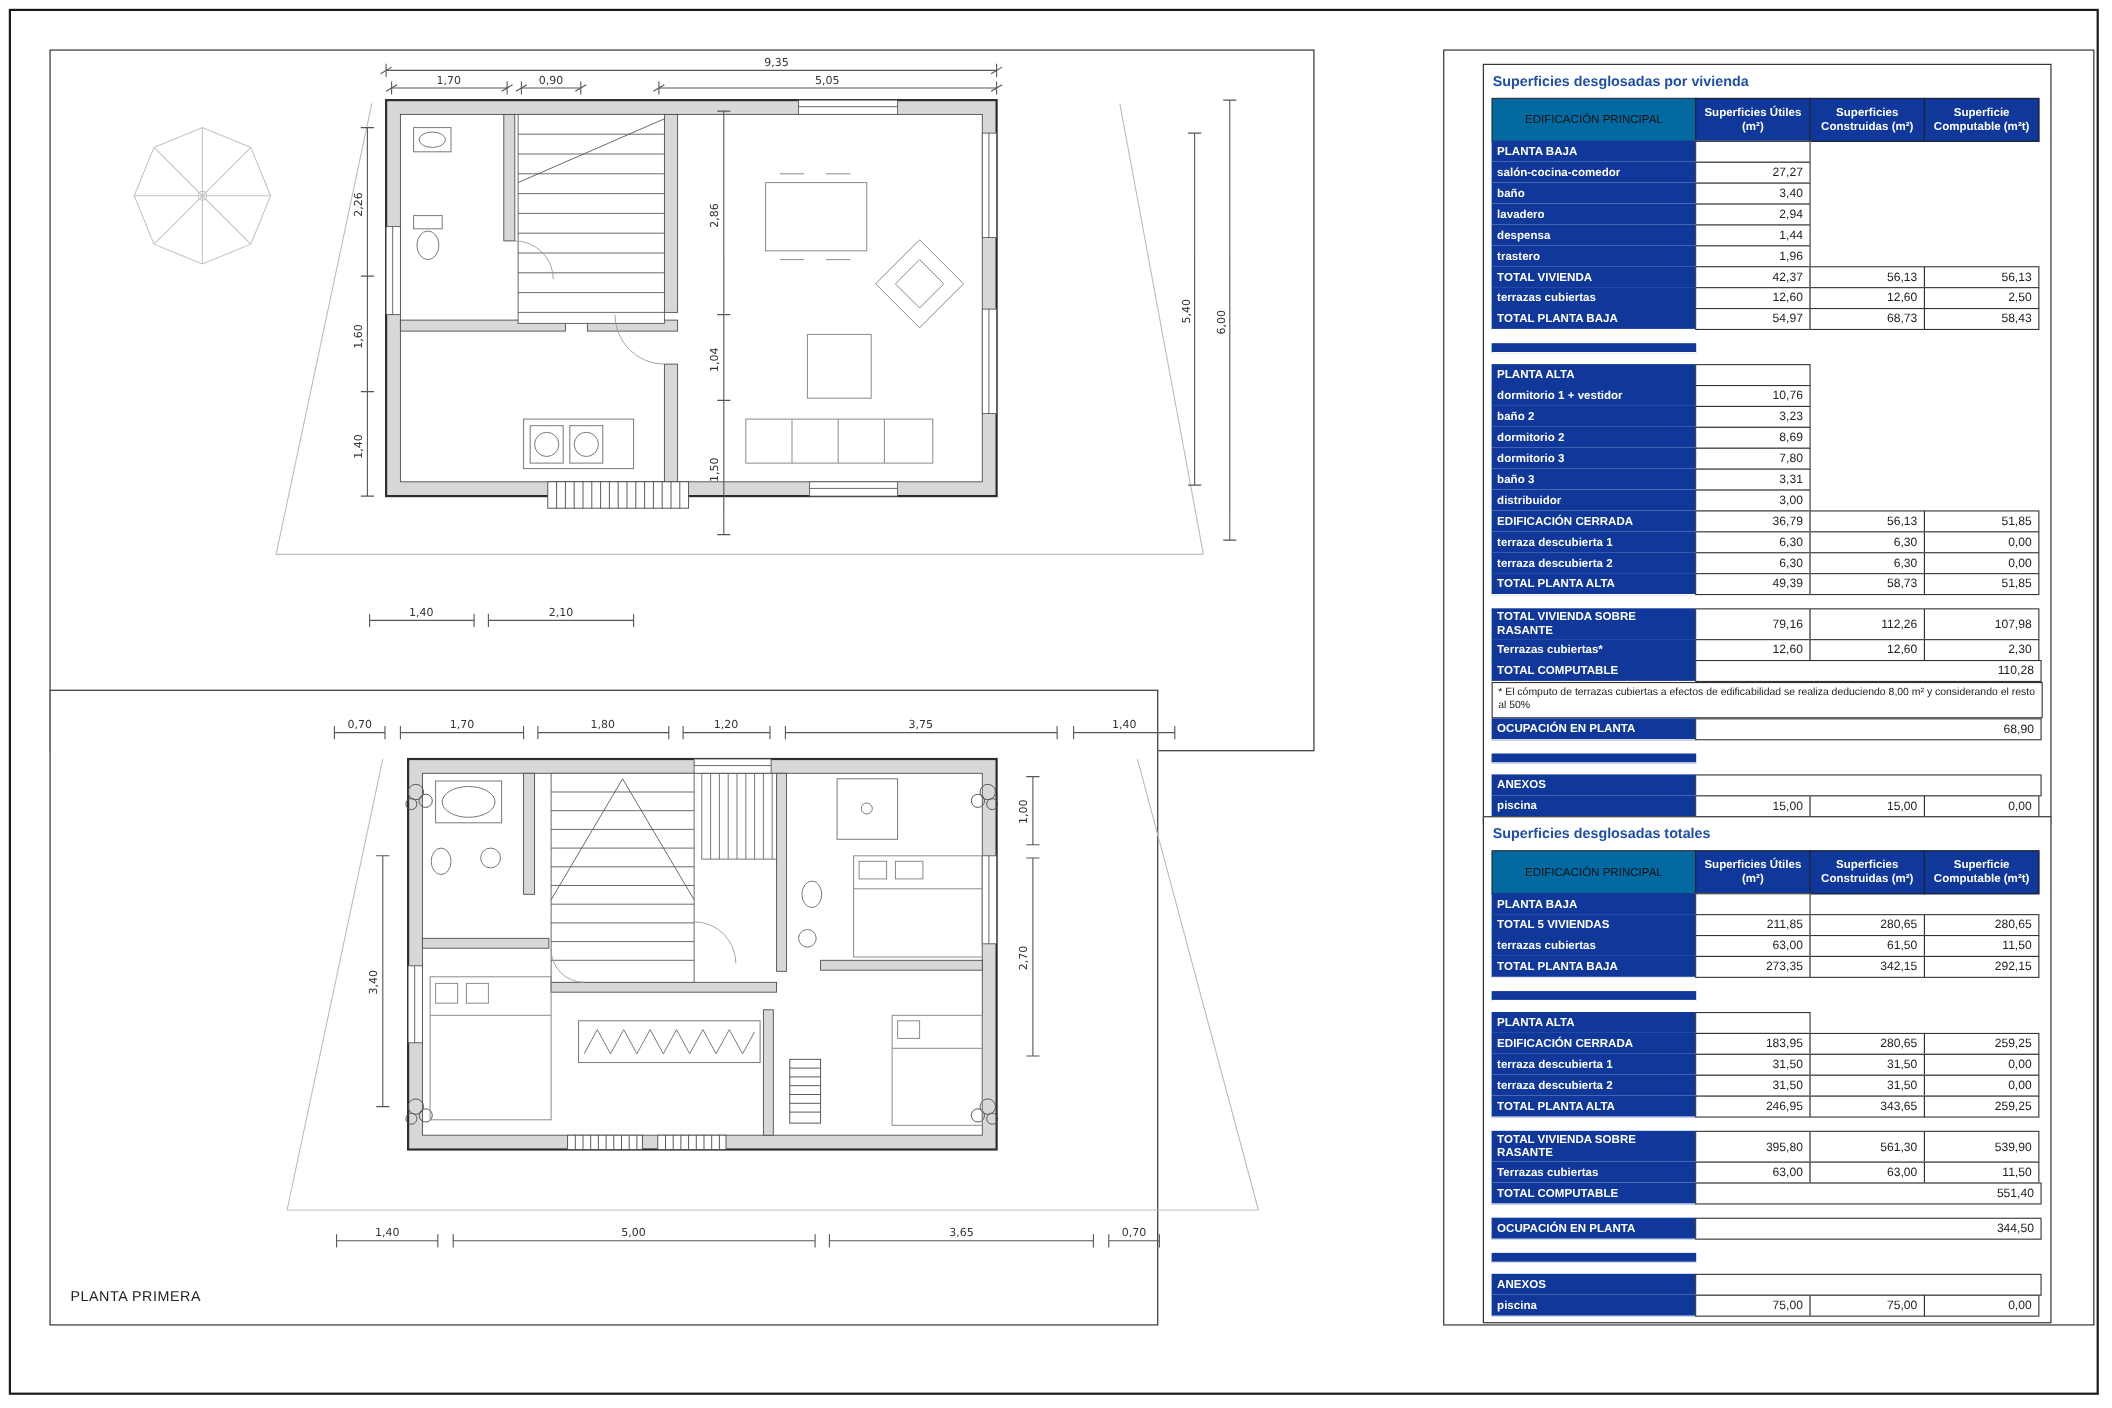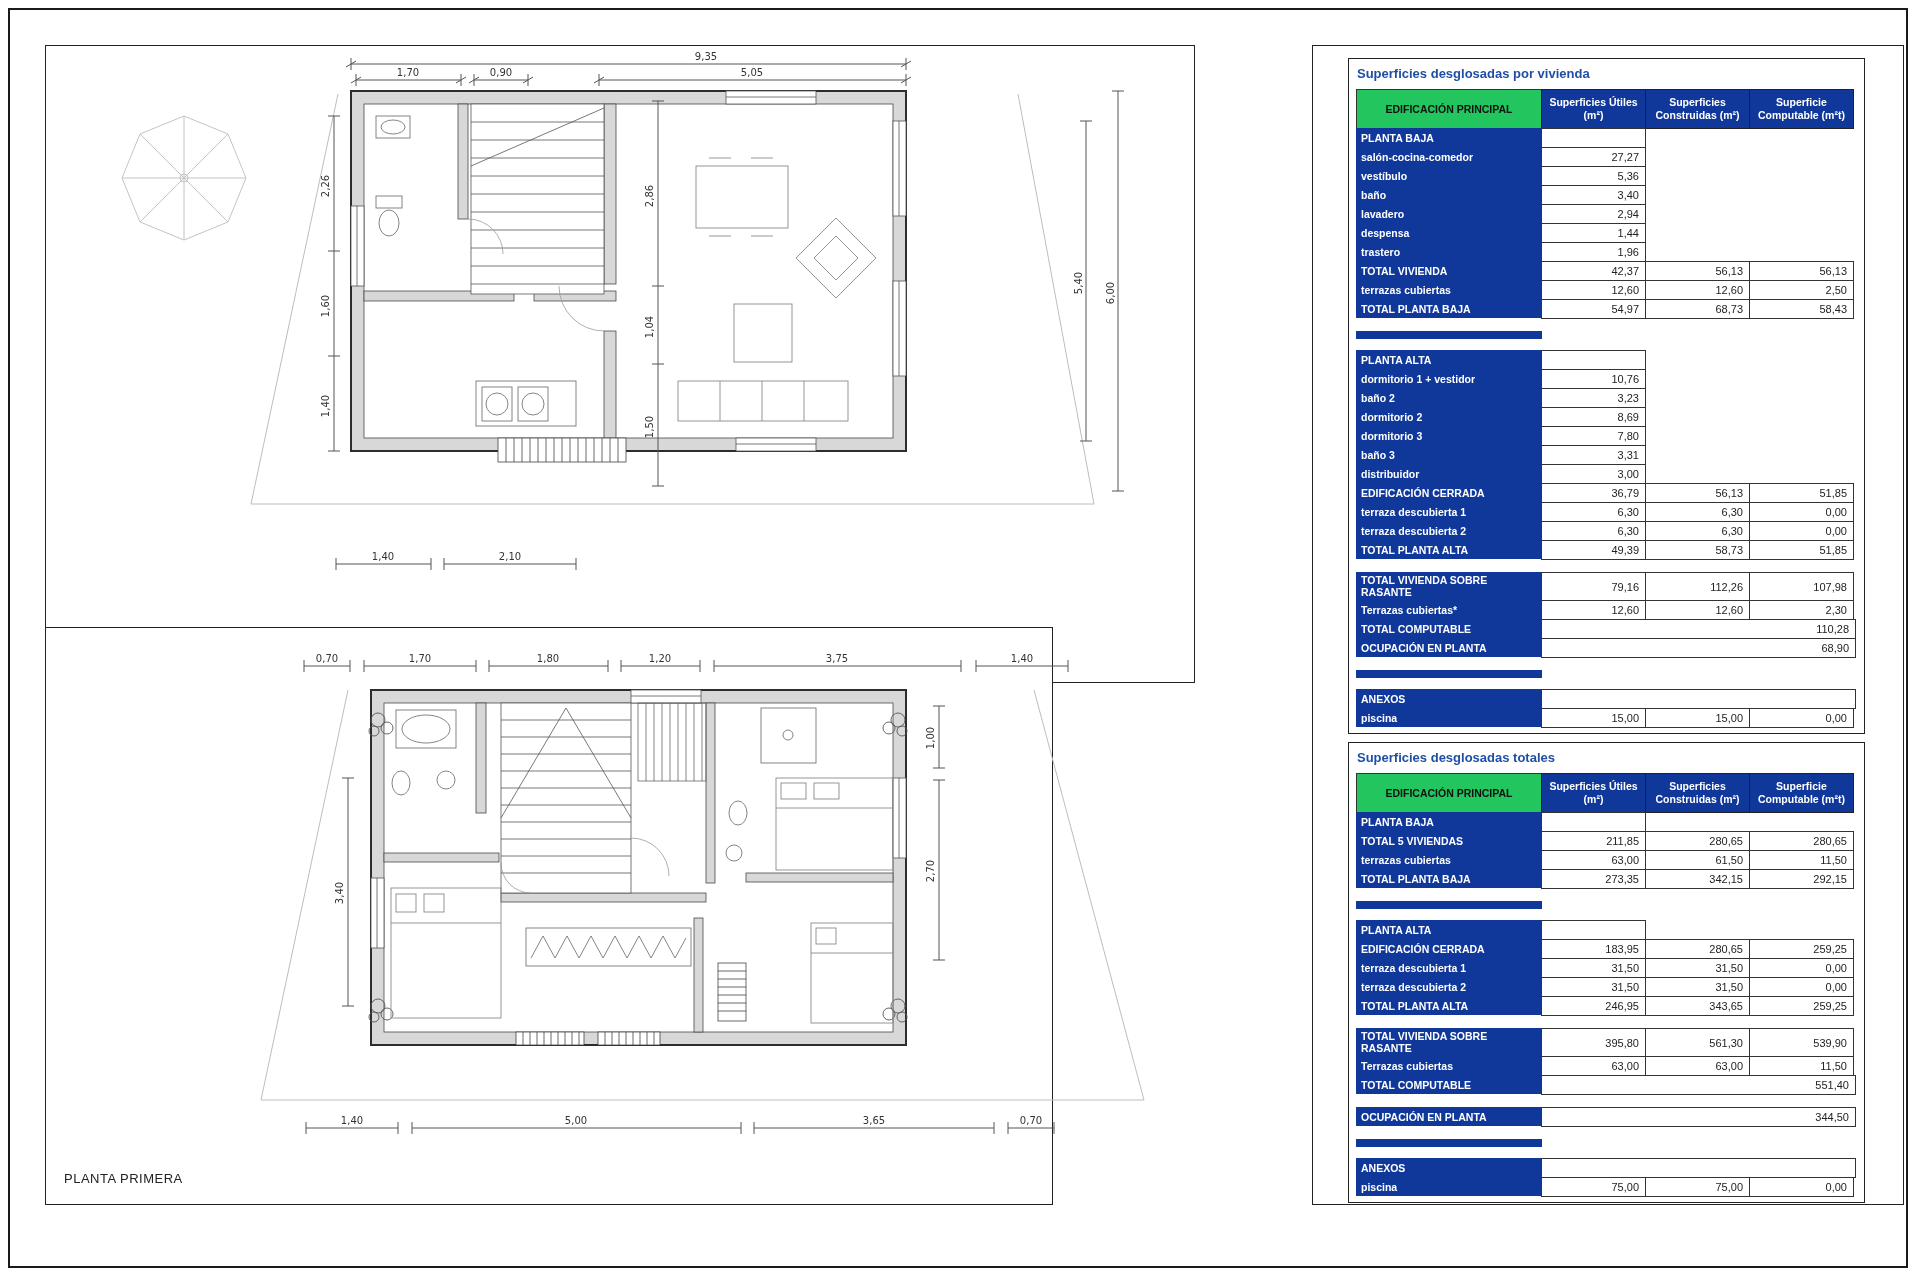--- a/index.html
+++ b/index.html
@@ -19,21 +19,21 @@
   #table-0{left:1348px;top:58px;}
   #table-1{left:1348px;top:742px;}
   .tbl-title{color:#1e4fa5;font-weight:bold;font-size:13px;margin:2px 2px 8px 1px;}
   .trow{display:flex;align-items:stretch;min-height:20px;}
   .trow + .trow{margin-top:-1px;}
   .lab{width:186px;box-sizing:border-box;background:#10389b;color:#fff;font-size:10.5px;
        padding:2px 5px;display:flex;align-items:center;border-bottom:1px solid #fff;}
   .lab.item{font-weight:700;}
   .lab.tot,.lab.sec{font-weight:700;}
   .lab.cap{min-height:9px;height:9px;padding:0;}
-  .lab.hlab{background:#22c55e;color:#111;font-weight:700;justify-content:center;text-align:center;
+  .lab.hlab{background:#0369a1;color:#111;font-weight:400;justify-content:center;text-align:center;
        border:1px solid #333;}
   .val{width:105px;box-sizing:border-box;border:1px solid #333;background:#fff;font-size:11px;
        color:#222;display:flex;align-items:center;justify-content:flex-end;padding:2px 6px;margin-left:-1px;}
   .val.wide{width:315px;padding-left:38px;}
   .val.hcol{background:#10389b;color:#fff;font-weight:700;font-size:10.5px;justify-content:center;
        text-align:center;white-space:pre-line;border:1px solid #222;line-height:1.25;}
   .trow.head{min-height:40px;}
   .rgap{height:12px;}
   .noterow{box-sizing:border-box;font-size:9.5px;color:#222;padding:3px 5px;border:1px solid #333;
        background:#fff;min-height:32px;line-height:1.3;}
@@ -291,24 +291,20 @@
       </div>
       <div class="trow">
         <div class="lab sec">PLANTA BAJA</div>
         <div class="val"></div>
       </div>
       <div class="trow">
         <div class="lab item">salón-cocina-comedor</div>
         <div class="val">27,27</div>
       </div>
       <div class="trow">
-        <div class="lab item">vestíbulo</div>
-        <div class="val">5,36</div>
-      </div>
-      <div class="trow">
         <div class="lab item">baño</div>
         <div class="val">3,40</div>
       </div>
       <div class="trow">
         <div class="lab item">lavadero</div>
         <div class="val">2,94</div>
       </div>
       <div class="trow">
         <div class="lab item">despensa</div>
         <div class="val">1,44</div>
@@ -401,20 +397,21 @@
       <div class="trow">
         <div class="lab item">Terrazas cubiertas*</div>
         <div class="val">12,60</div>
         <div class="val">12,60</div>
         <div class="val">2,30</div>
       </div>
       <div class="trow">
         <div class="lab tot">TOTAL COMPUTABLE</div>
         <div class="val wide">110,28</div>
       </div>
+      <div class="noterow">* El cómputo de terrazas cubiertas a efectos de edificabilidad se realiza deduciendo 8,00 m² y considerando el resto al 50%</div>
       <div class="trow">
         <div class="lab tot">OCUPACIÓN EN PLANTA</div>
         <div class="val wide">68,90</div>
       </div>
       <div class="rgap"></div>
       <div class="trow">
         <div class="lab cap"></div>
       </div>
       <div class="trow">
         <div class="lab sec">ANEXOS</div>

